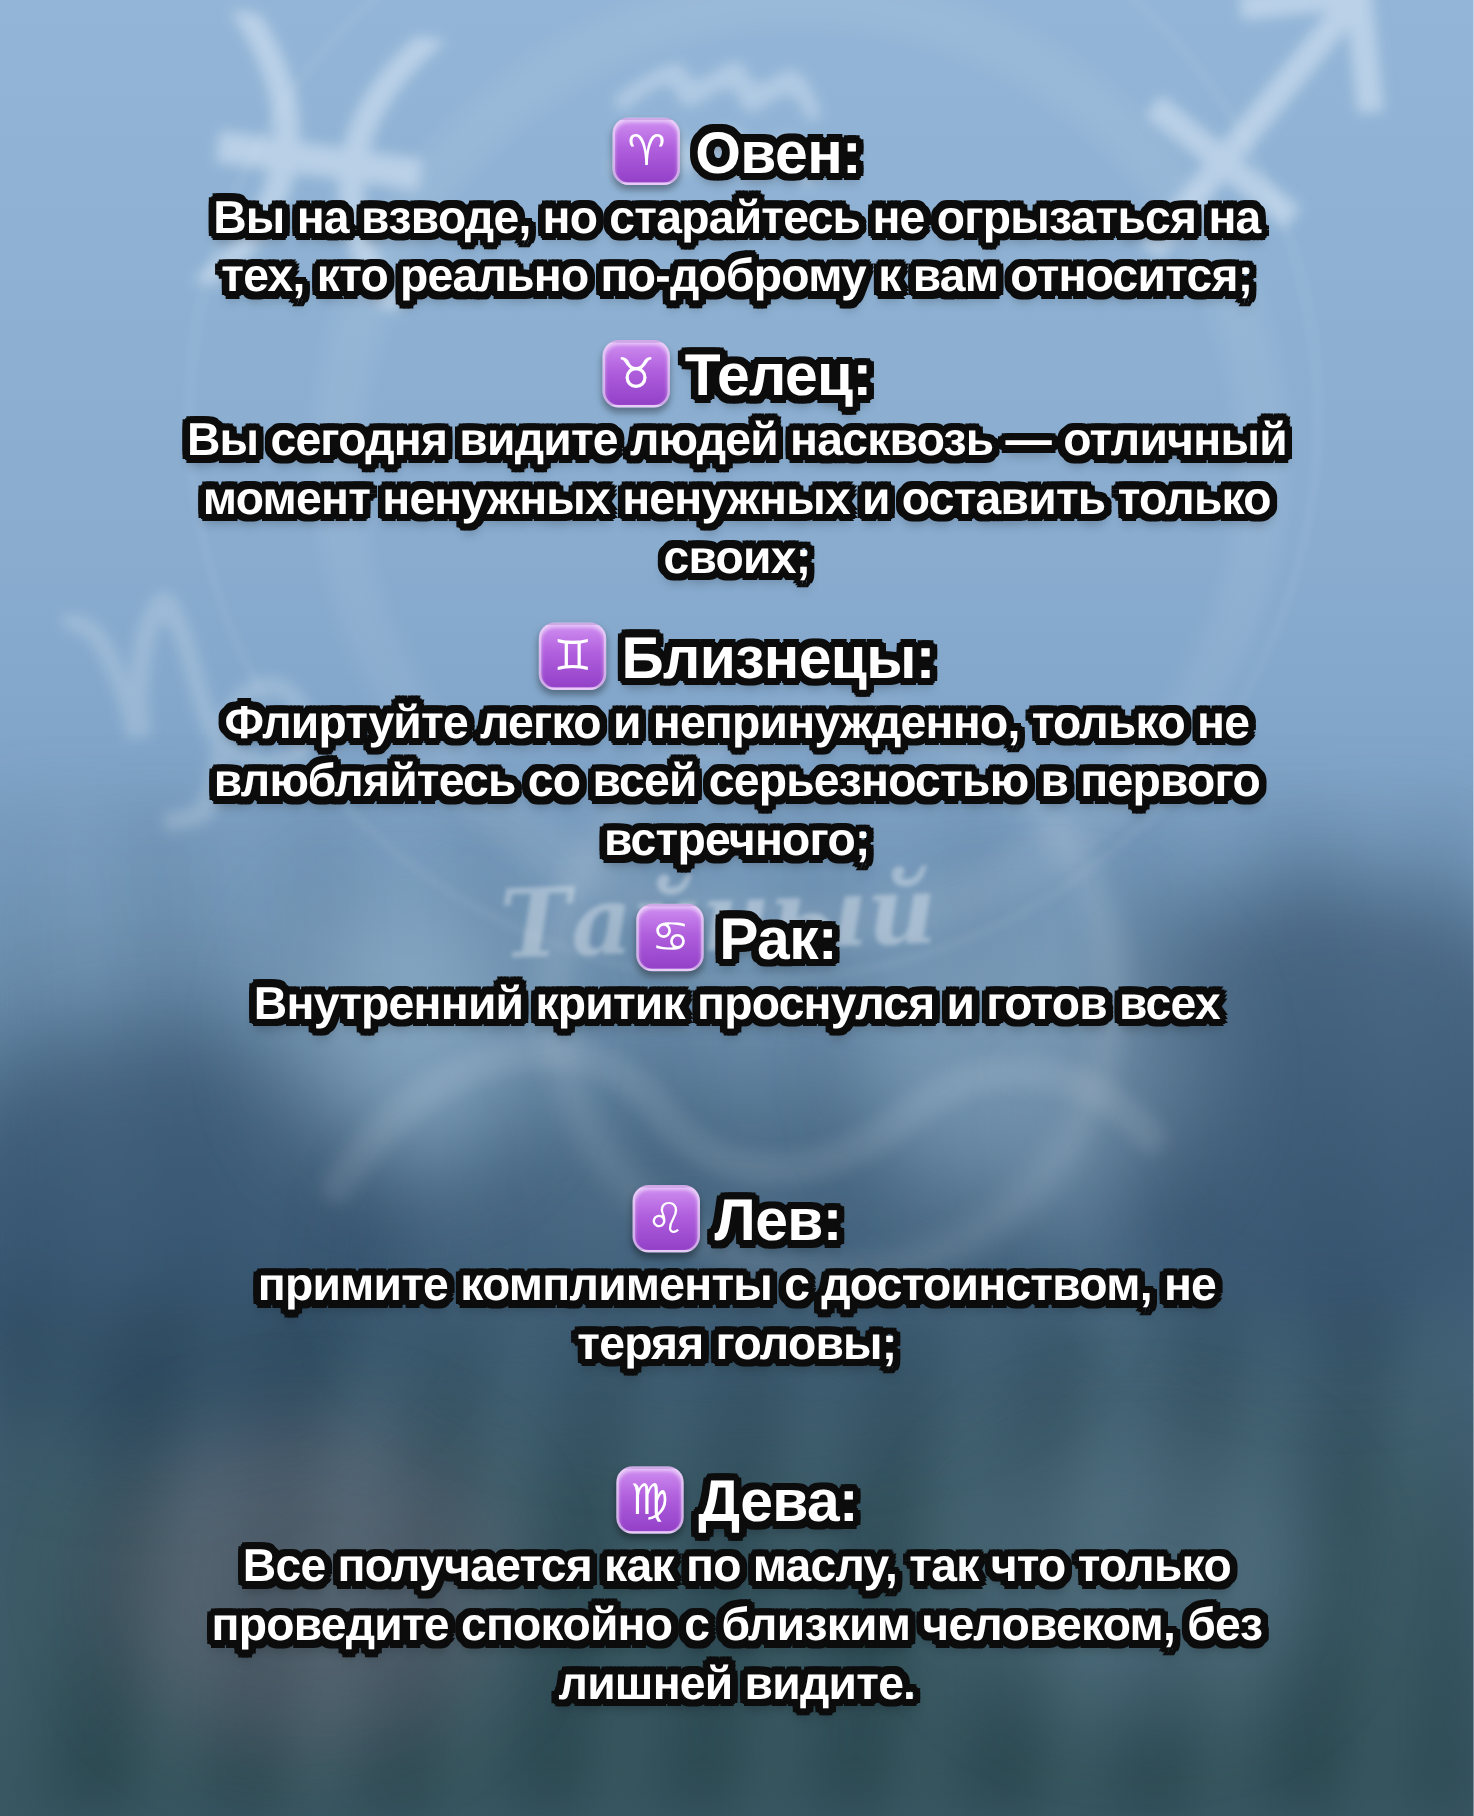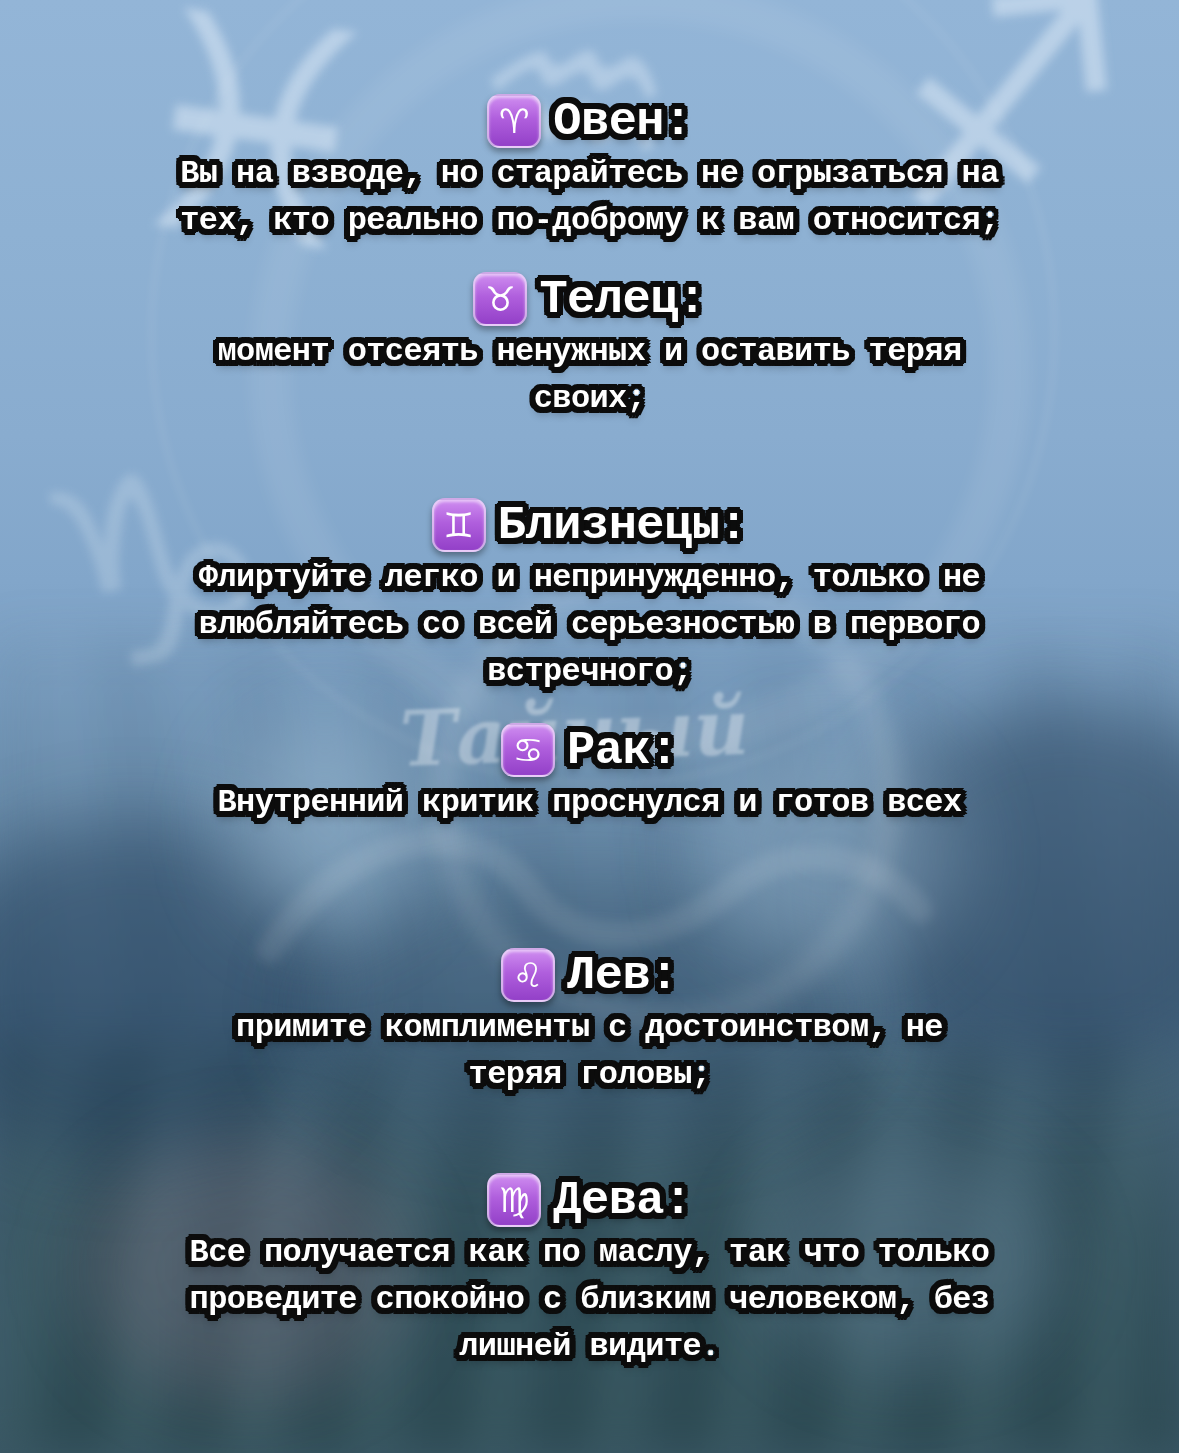--- a/index.html
+++ b/index.html
@@ -79,25 +79,24 @@
     text-shadow:none;
   }
   .outline-text{
     color:#ffffff;font-weight:700;
     text-shadow:
       -6px 0 0 #0c0c0c, 6px 0 0 #0c0c0c, 0 -6px 0 #0c0c0c, 0 6px 0 #0c0c0c,
       -4px -4px 0 #0c0c0c, 4px -4px 0 #0c0c0c, -4px 4px 0 #0c0c0c, 4px 4px 0 #0c0c0c,
       -6px -3px 0 #0c0c0c, 6px -3px 0 #0c0c0c, -6px 3px 0 #0c0c0c, 6px 3px 0 #0c0c0c,
       -3px -6px 0 #0c0c0c, 3px -6px 0 #0c0c0c, -3px 6px 0 #0c0c0c, 3px 6px 0 #0c0c0c,
       0 7px 9px rgba(0,0,0,0.40);
-    font-family: Liberation Mono, monospace;
   }
   .title-text{font-size:47px;letter-spacing:-0.5px;}
   .body-line{
-    font-size:32px;line-height:47px;letter-spacing:-0.6px;
+    font-size:37px;line-height:47px;letter-spacing:-0.6px;
     white-space:nowrap;
   }
 </style>
 </head>
 <body>
 
 <div class="card">
 
   <div class="texture-mid"></div>
   <div class="texture-bottom"></div>
@@ -129,21 +128,22 @@
     </div>
     <div class="outline-text body-line">Вы на взводе, но старайтесь не огрызаться на</div>
     <div class="outline-text body-line">тех, кто реально по-доброму к вам относится;</div>
   </div>
 
   <div class="section s2">
     <div class="title-row">
       <span class="badge">♉</span>
       <span class="outline-text title-text">Телец:</span>
     </div>
-    <div class="outline-text body-line">момент отсеять ненужных и оставить теряя</div>
+    <div class="outline-text body-line">Вы сегодня видите людей насквозь — отличный</div>
+    <div class="outline-text body-line">момент ненужных ненужных и оставить только</div>
     <div class="outline-text body-line">своих;</div>
   </div>
 
   <div class="section s3">
     <div class="title-row">
       <span class="badge">♊</span>
       <span class="outline-text title-text">Близнецы:</span>
     </div>
     <div class="outline-text body-line">Флиртуйте легко и непринужденно, только не</div>
     <div class="outline-text body-line">влюбляйтесь со всей серьезностью в первого</div>

